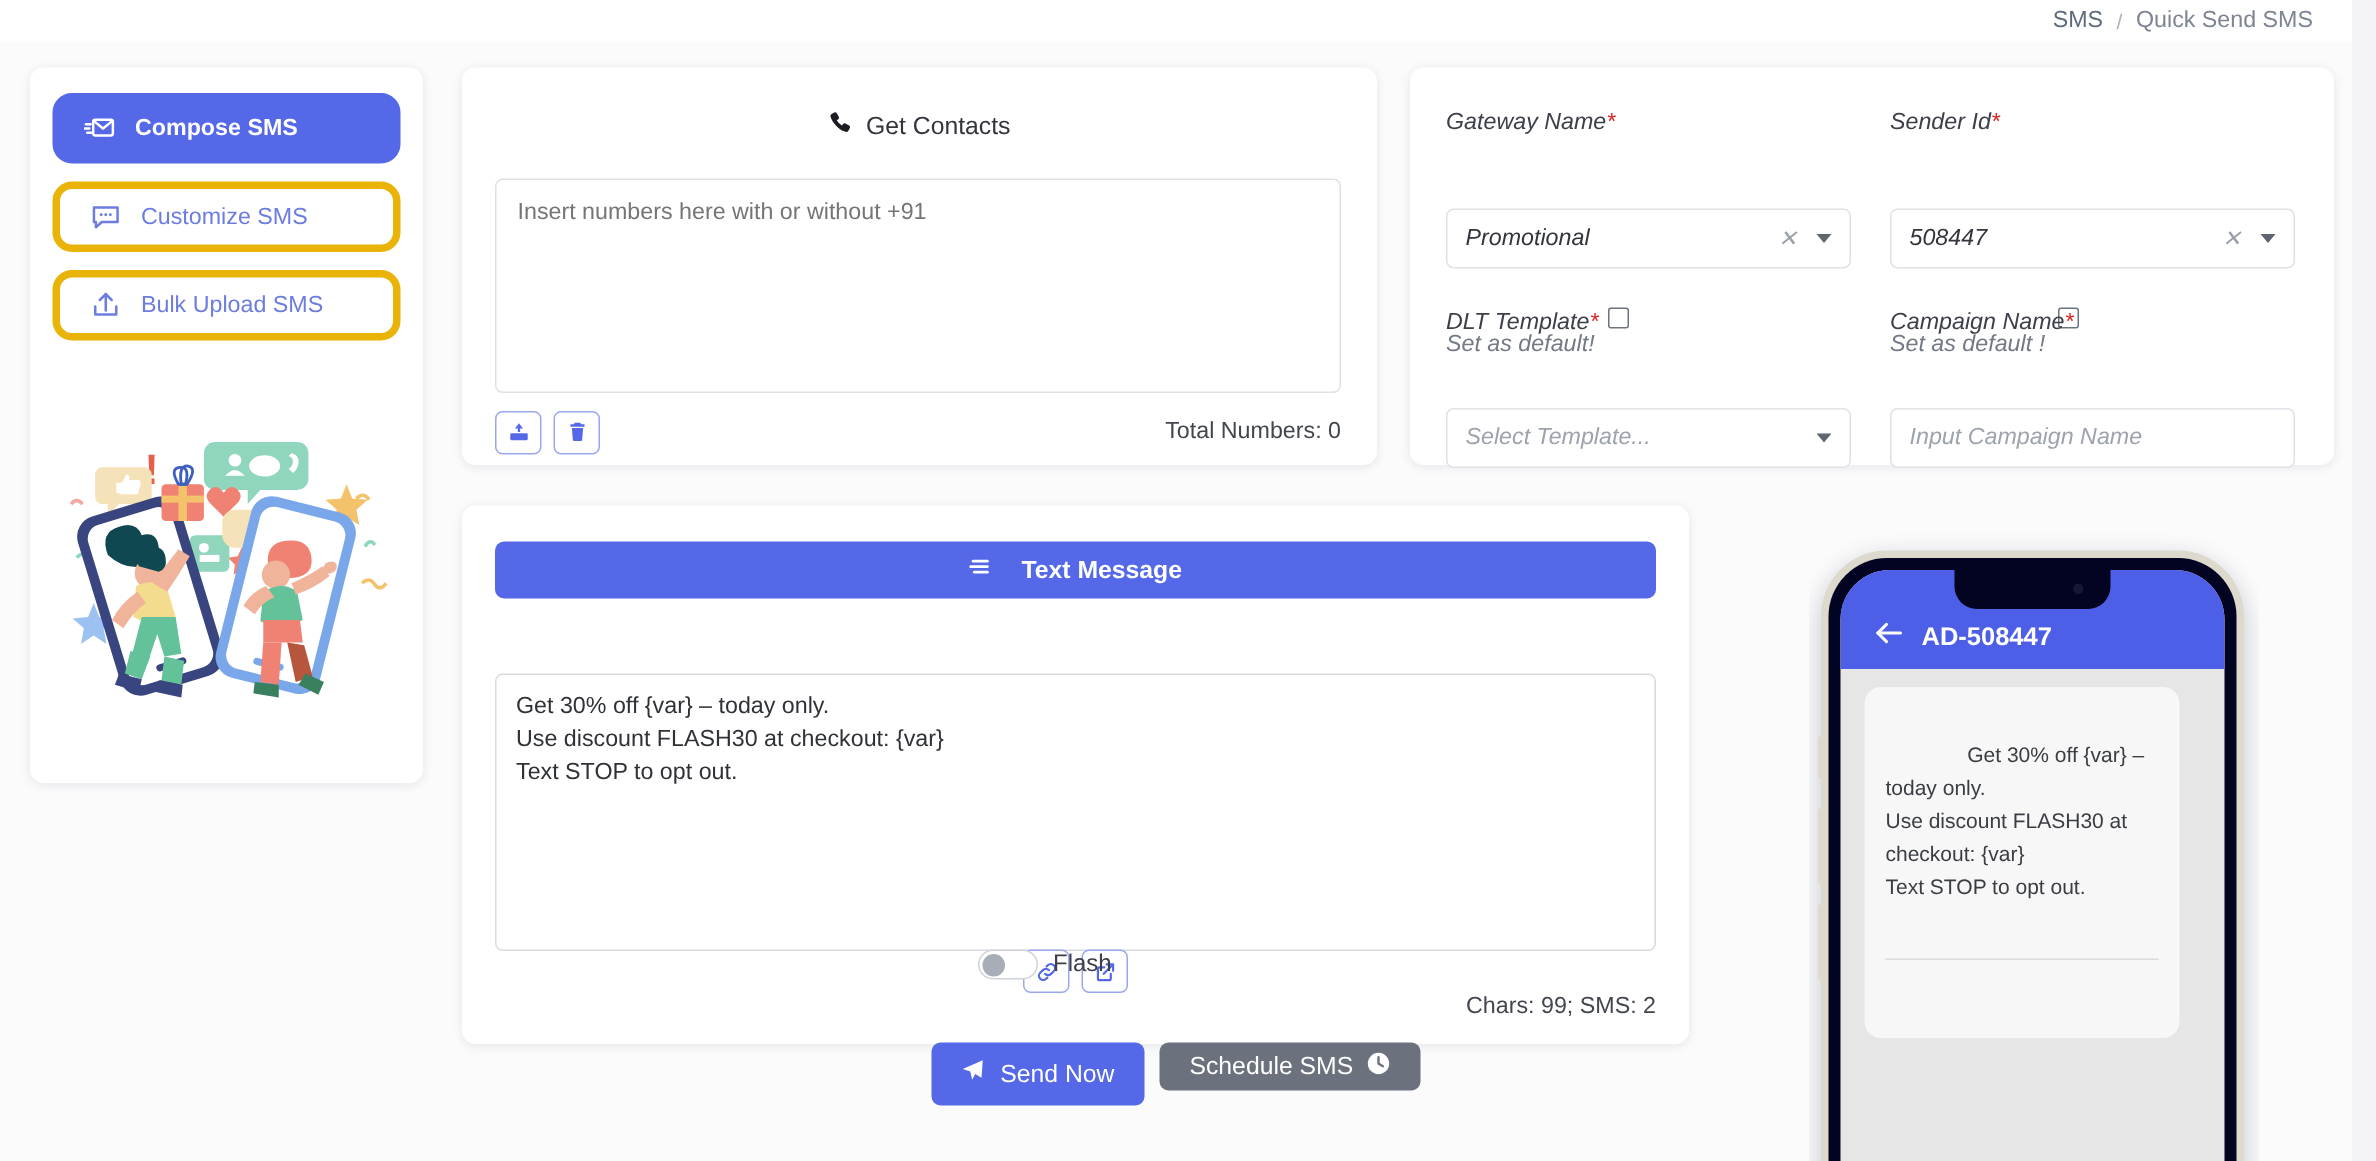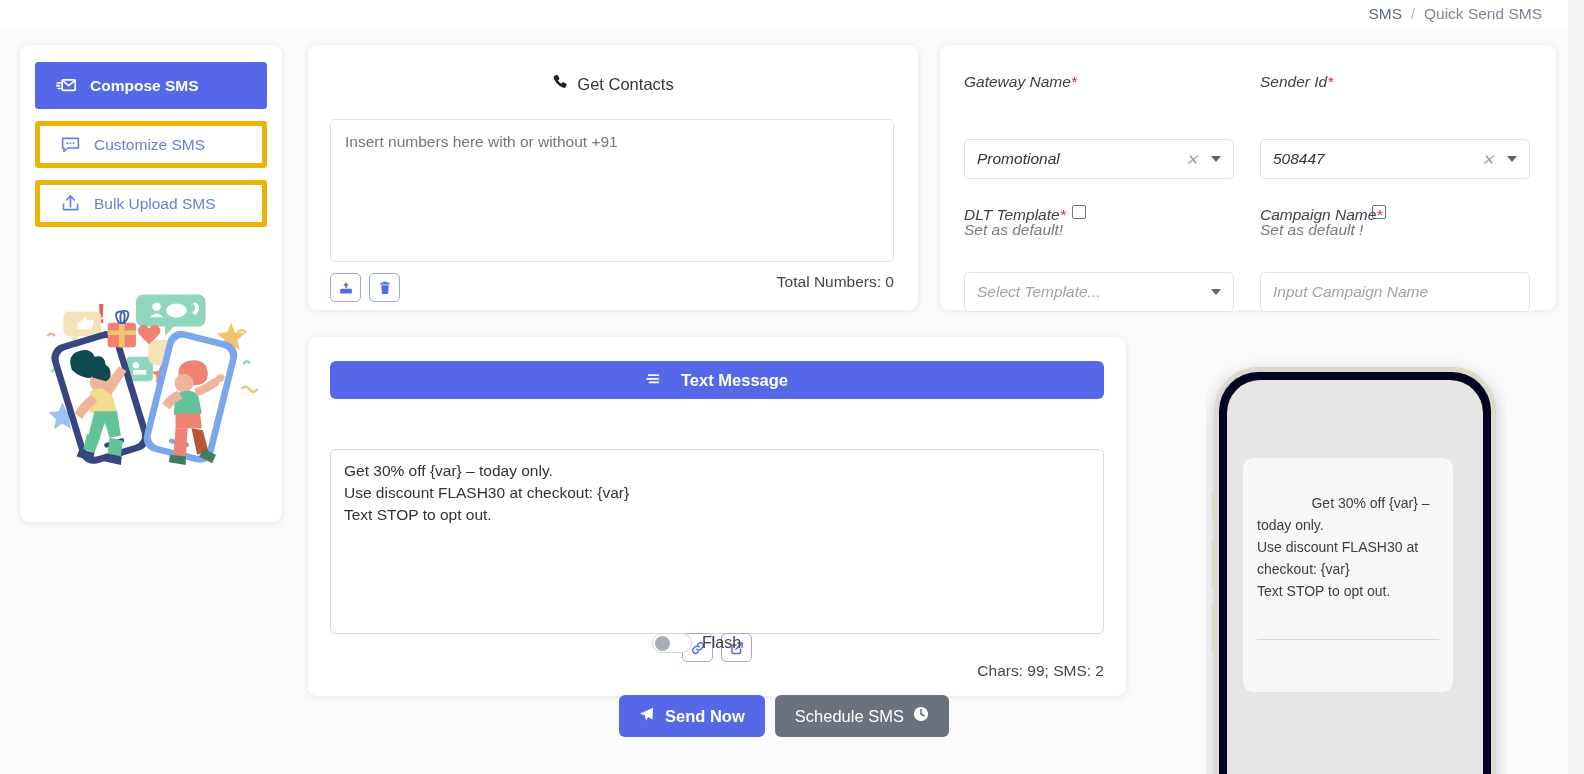--- a/index.html
+++ b/index.html
@@ -47,21 +47,21 @@
   
   .card {
     position: absolute; background: #ffffff; border-radius: 9px;
     box-shadow: 0 1px 7px rgba(20,25,60,0.09);
   }
 
   
   #sidebar-card { left: 20px; top: 17px; width: 262px; height: 477px; }
   .side-btn {
     position: absolute; left: 15px; width: 232px; height: 47px;
-    border-radius: 3px;
+    border-radius: 13px;
     display: flex; align-items: center; gap: 13px;
     padding-left: 20px;
     font-size: 15.5px;
     cursor: pointer;
   }
   .side-btn.active {
     background: #5468e8; color: #ffffff; border: 1px solid #5468e8;
     font-weight: 600;
   }
   .side-btn.inactive {
@@ -91,21 +91,21 @@
     padding: 13px 14px; font-size: 15.5px; color: #9da3ad;
     background: #fff; resize: none; outline: none;
     font-family: "Liberation Sans", sans-serif;
   }
   .icon-btn {
     width: 31px; height: 29px; border: 1px solid #9aa7ee; border-radius: 5px;
     background: #fff; display: flex; align-items: center; justify-content: center;
     cursor: pointer;
   }
   .icon-btn svg { display:block; }
-  .num-foot { position: absolute; left: 22px; top: 228px; width: 564px; height: 30px; display: flex; align-items: flex-start; }
+  .num-foot { position: absolute; left: 22px; top: 228px; width: 564px; height: 30px; display: flex; align-items: center; }
   .num-foot .btns { display: flex; gap: 8px; }
   .total-num { margin-left: auto; font-size: 15.5px; color: #42464e; }
 
   
   #config-card { left: 940px; top: 17px; width: 616px; height: 265px; }
   .field-label { font-size: 15.5px; color: #3d4049; }
   .req { color: #e02424; }
   .select-box, .text-input {
     height: 40px; border: 1px solid #dfe1e6; border-radius: 5px;
     background: #fff; display: flex; align-items: center;
@@ -200,26 +200,26 @@
   .bubble-div { margin-top: 14px; height: 1px; background: #d9d9d9; }
   .side-key { position: absolute; left: -2px; background: #ded9cd; width: 3px; border-radius: 2px; }
   #key-1 { top: 124px; height: 28px; }
   #key-2 { top: 172px; height: 50px; }
   #key-3 { top: 236px; height: 50px; }
 
   
   .actions { position: absolute; left: 0; top: 667px; width: 1568px; display: flex; justify-content: center; gap: 10px; }
   .btn-send {
     height: 42px; padding: 0 20px; border: none; border-radius: 6px;
-    background: #5468e8; color: #fff; font-size: 16.5px; font-weight: 700;
+    background: #5468e8; color: #fff; font-size: 16.5px; font-weight: 400;
     display: flex; align-items: center; gap: 11px; cursor: pointer;
     font-family: "Liberation Sans", sans-serif;
   }
   .btn-sched {
-    height: 42px; padding: 0 20px; border: none; border-radius: 6px;
+    height: 32px; padding: 0 20px; border: none; border-radius: 6px;
     background: #6c717e; color: #fff; font-size: 16.5px;
     display: flex; align-items: center; gap: 9px; cursor: pointer;
     font-family: "Liberation Sans", sans-serif;
   }
 </style>
 </head>
 <body>
 
 <div class="page">
 
@@ -475,20 +475,34 @@
       </div>
     </div>
 
     <div class="phone-wrap">
       <div class="phone-frame">
         <span class="side-key" id="key-1"></span>
         <span class="side-key" id="key-2"></span>
         <span class="side-key" id="key-3"></span>
         <div class="phone-bezel">
           <div class="phone-screen">
+            <div class="phone-topbar">
+              <div class="notch">
+                  <span class="cam"></span>
+                </div>
+              <div class="phone-title">
+                <span>
+                  <svg viewBox="0 0 22 18" width="20" height="16" fill="none" stroke="#ffffff" stroke-width="2.3" stroke-linecap="round" stroke-linejoin="round">
+                    <path d="M20 9 H3"></path>
+                      <path d="M9.5 2.5 L3 9 L9.5 15.5"></path>
+                  </svg>
+                </span>
+                <span>AD-508447</span>
+              </div>
+            </div>
             <div class="bubble">
               <span>Get 30% off {var} – today only.
 Use discount FLASH30 at checkout: {var}
 Text STOP to opt out.</span>
               <div class="bubble-div"></div>
             </div>
           </div>
         </div>
       </div>
     </div>

